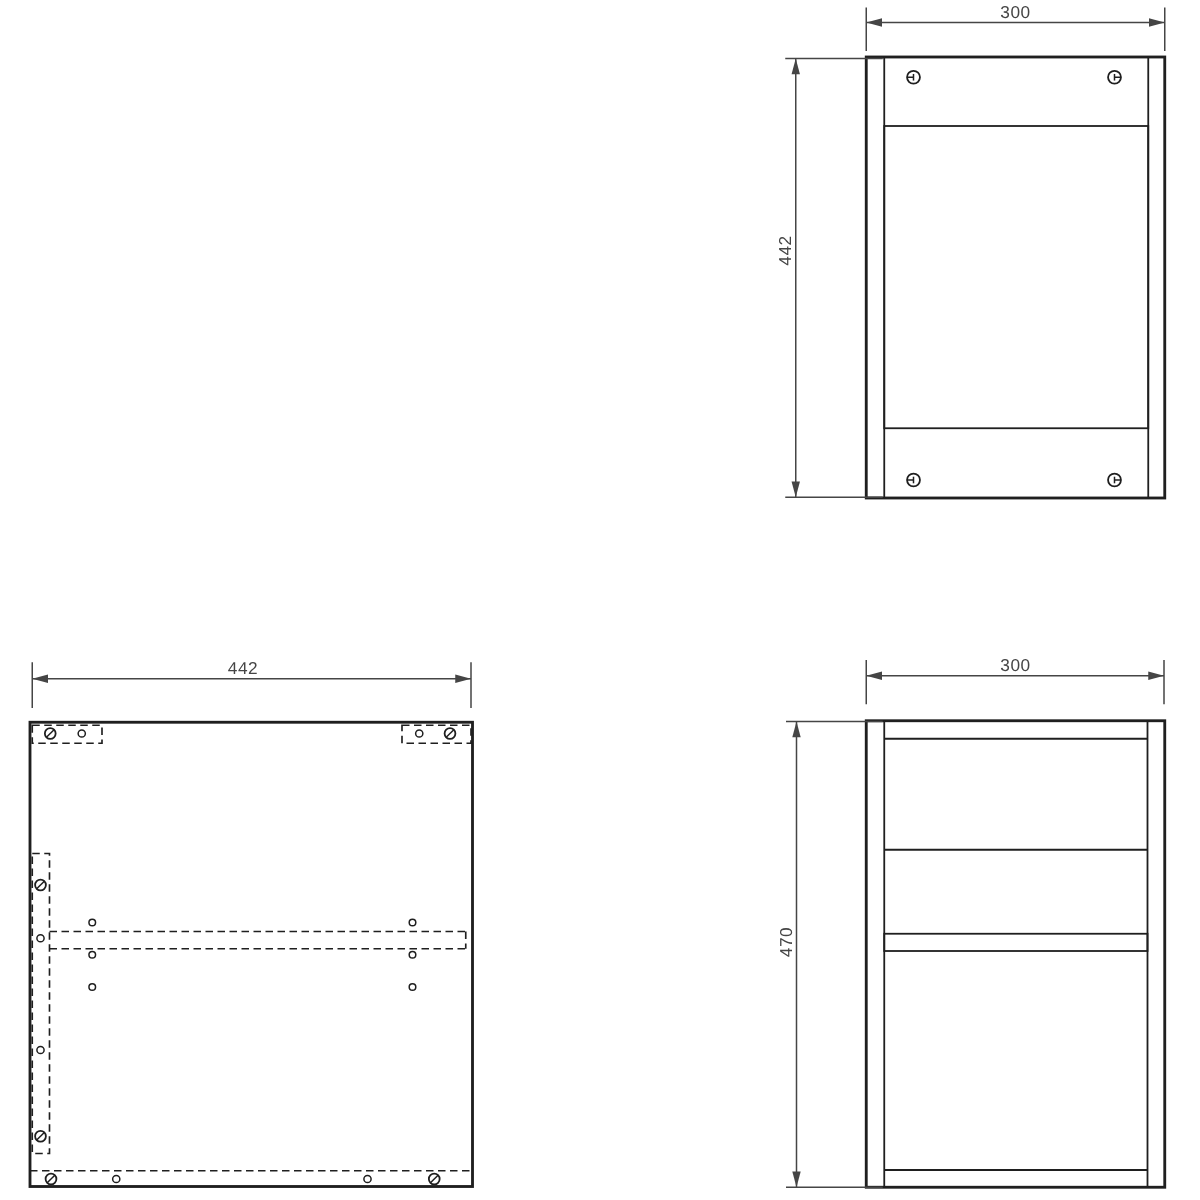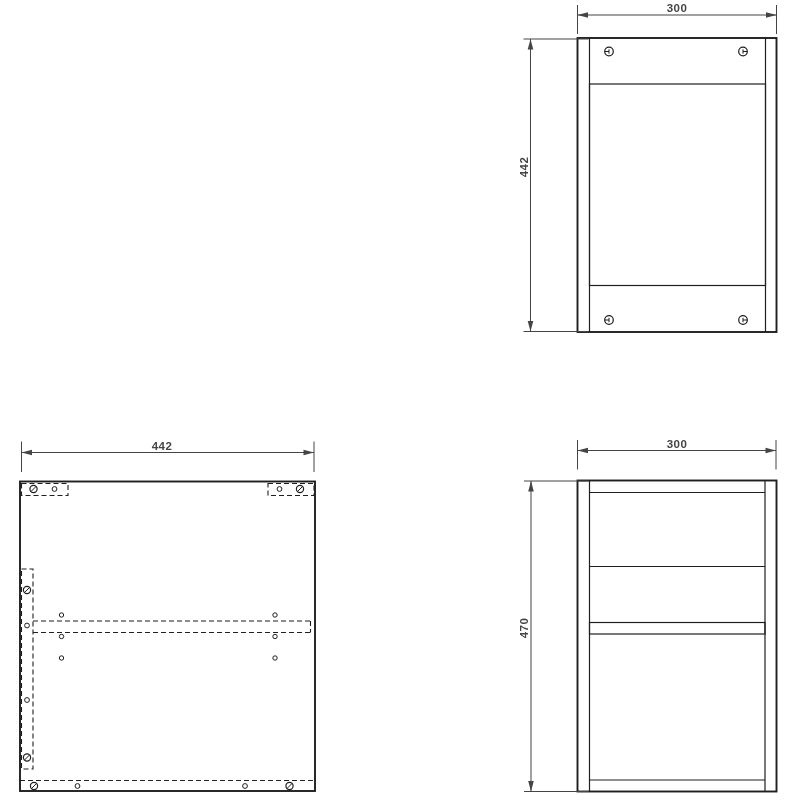--- a/index.html
+++ b/index.html
@@ -2,21 +2,21 @@
 <html style="--bg: #ffffff; --line-color: #1f1f1f; --dim-color: #454545;"><head>
 <meta charset="utf-8">
 <style>
   html,body{margin:0;padding:0;}
   body{
     width:800px;height:800px;
     background:var(--bg,#ffffff);
     font-family:"Liberation Sans",sans-serif;
     overflow:hidden;
   }
-  .canvas{width:800px;height:800px;position:relative;font-weight:bold;}
+  .canvas{width:800px;height:800px;position:relative;}
   svg{display:block;}
   .ln{stroke:var(--line-color,#1f1f1f);fill:none;stroke-linecap:butt;}
   .bold{stroke-width:1.9;}
   .thin{stroke-width:1.2;}
   .dash{stroke:var(--line-color,#1f1f1f);fill:none;stroke-width:1.1;stroke-dasharray:5 3;}
   .dim{stroke:var(--dim-color,#454545);stroke-width:1;fill:none;}
   .arr{fill:var(--dim-color,#454545);stroke:none;}
   .dimtxt{
     fill:var(--dim-color,#454545);
     font-family:"Liberation Sans",sans-serif;

